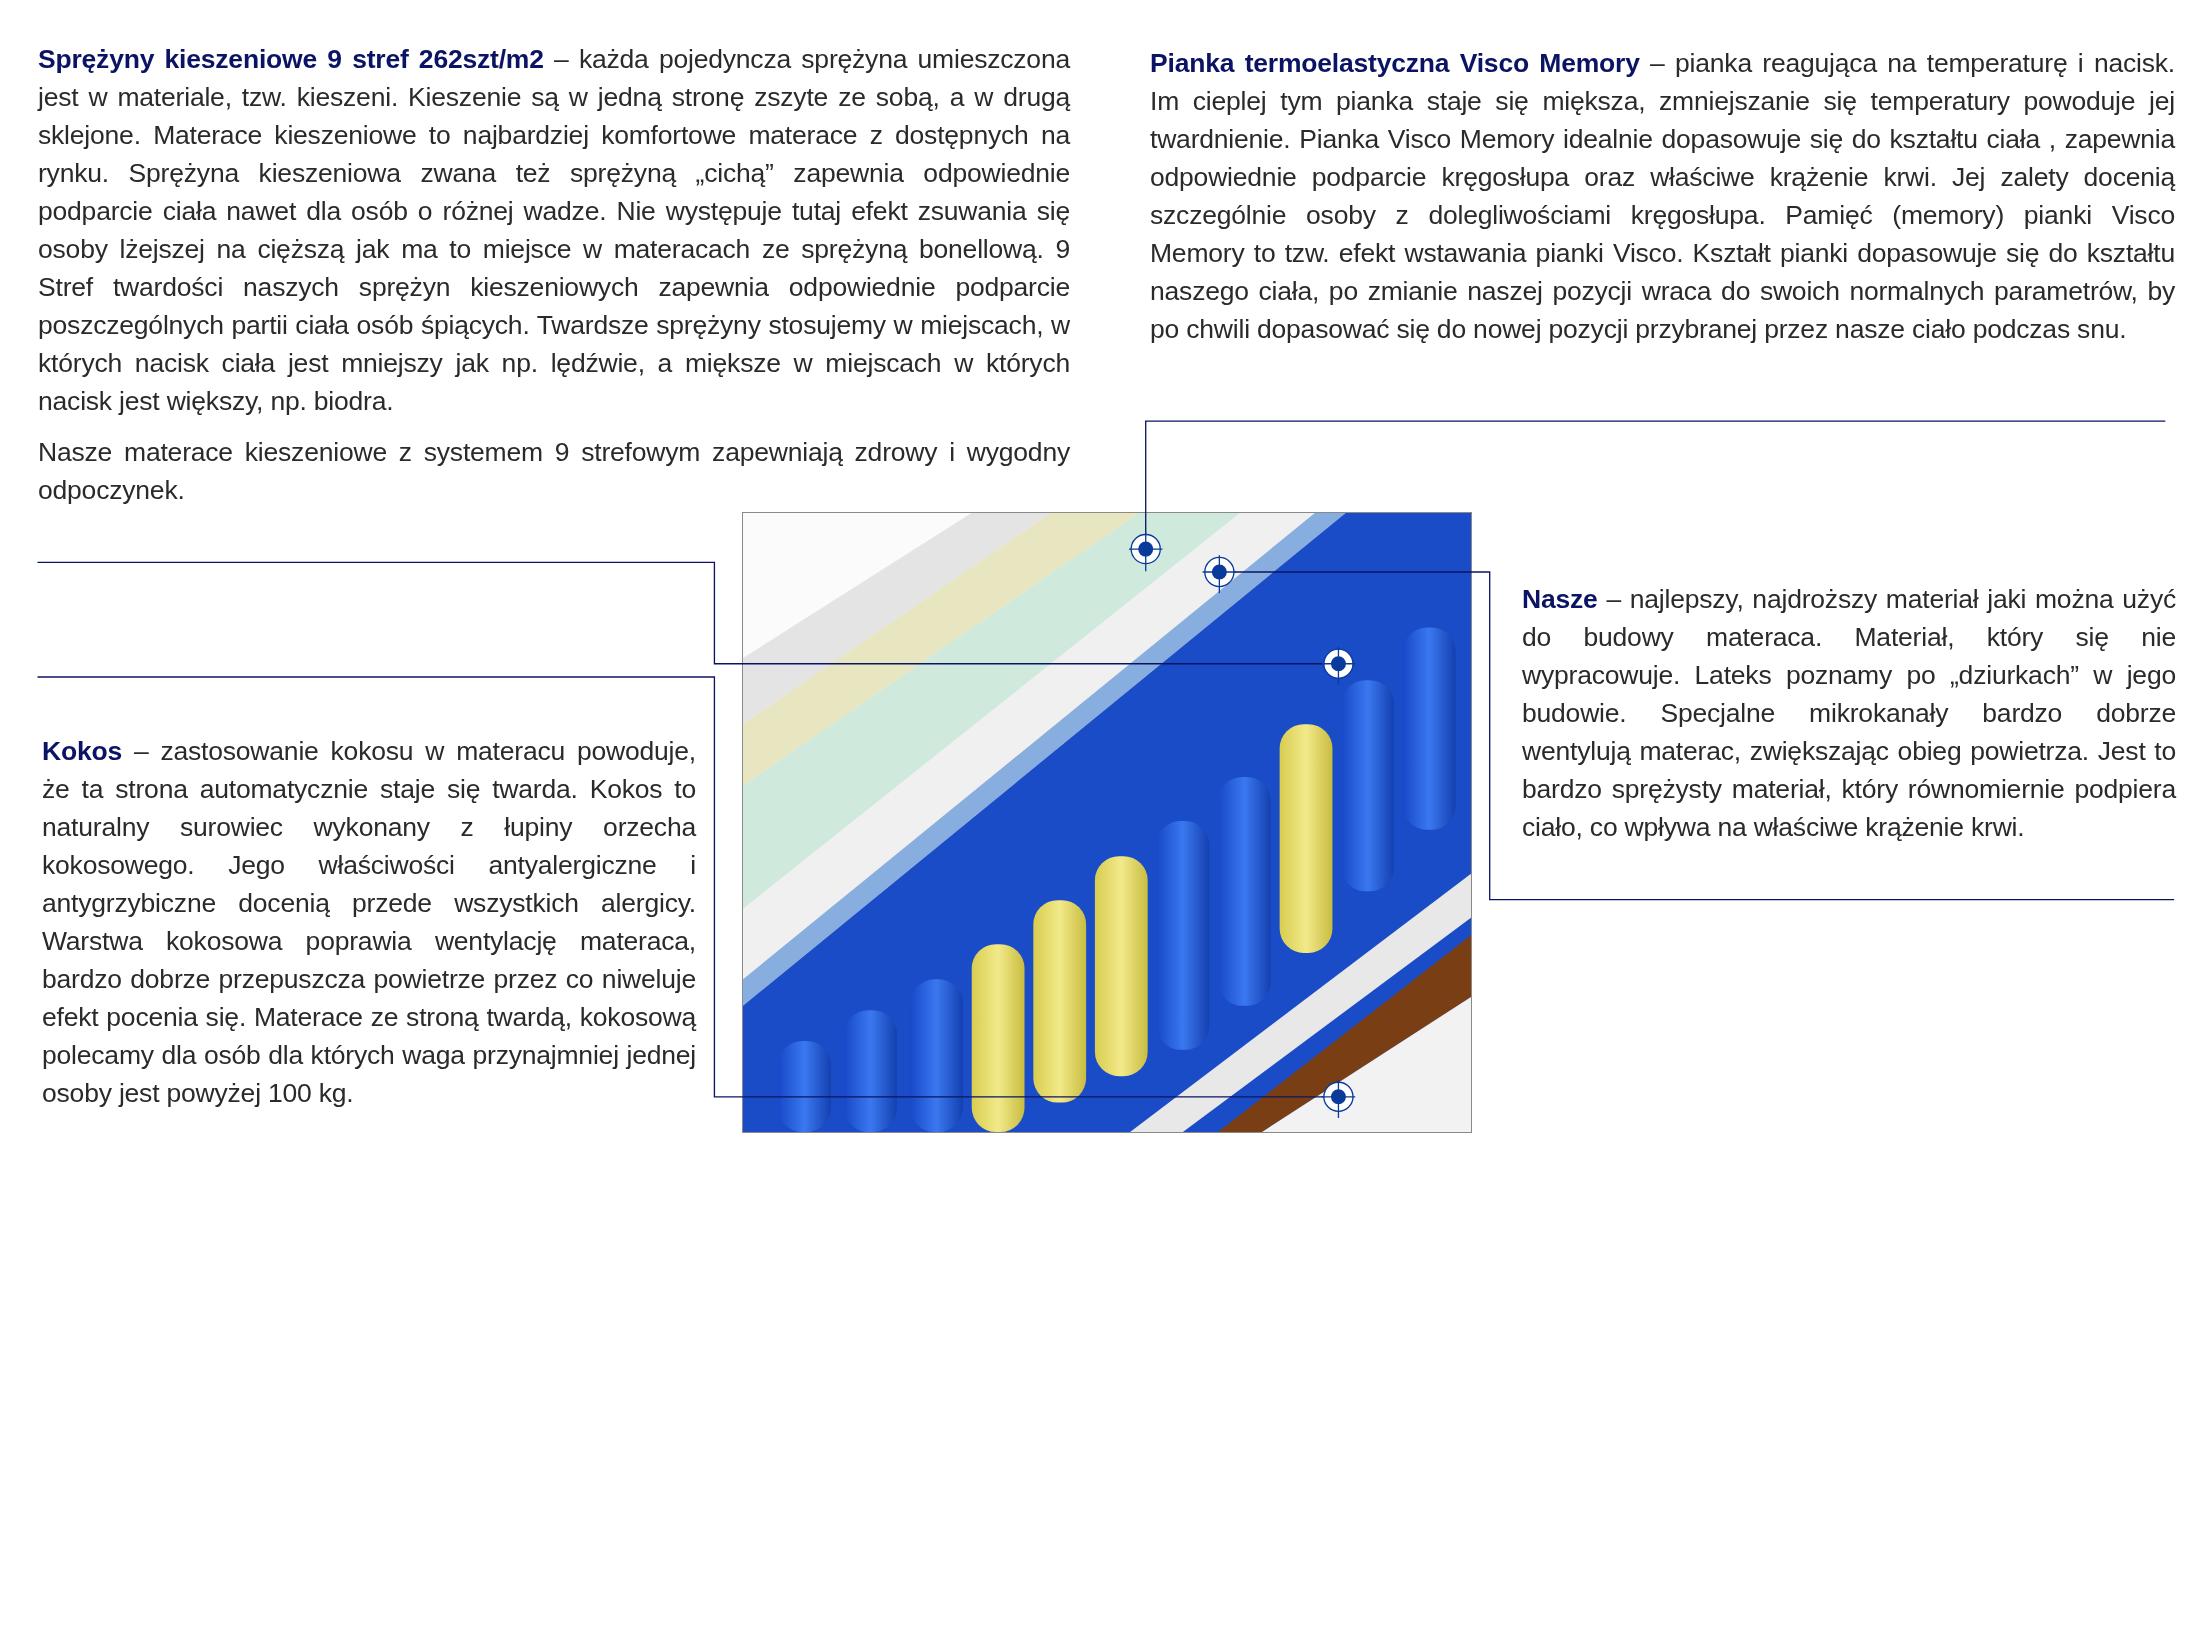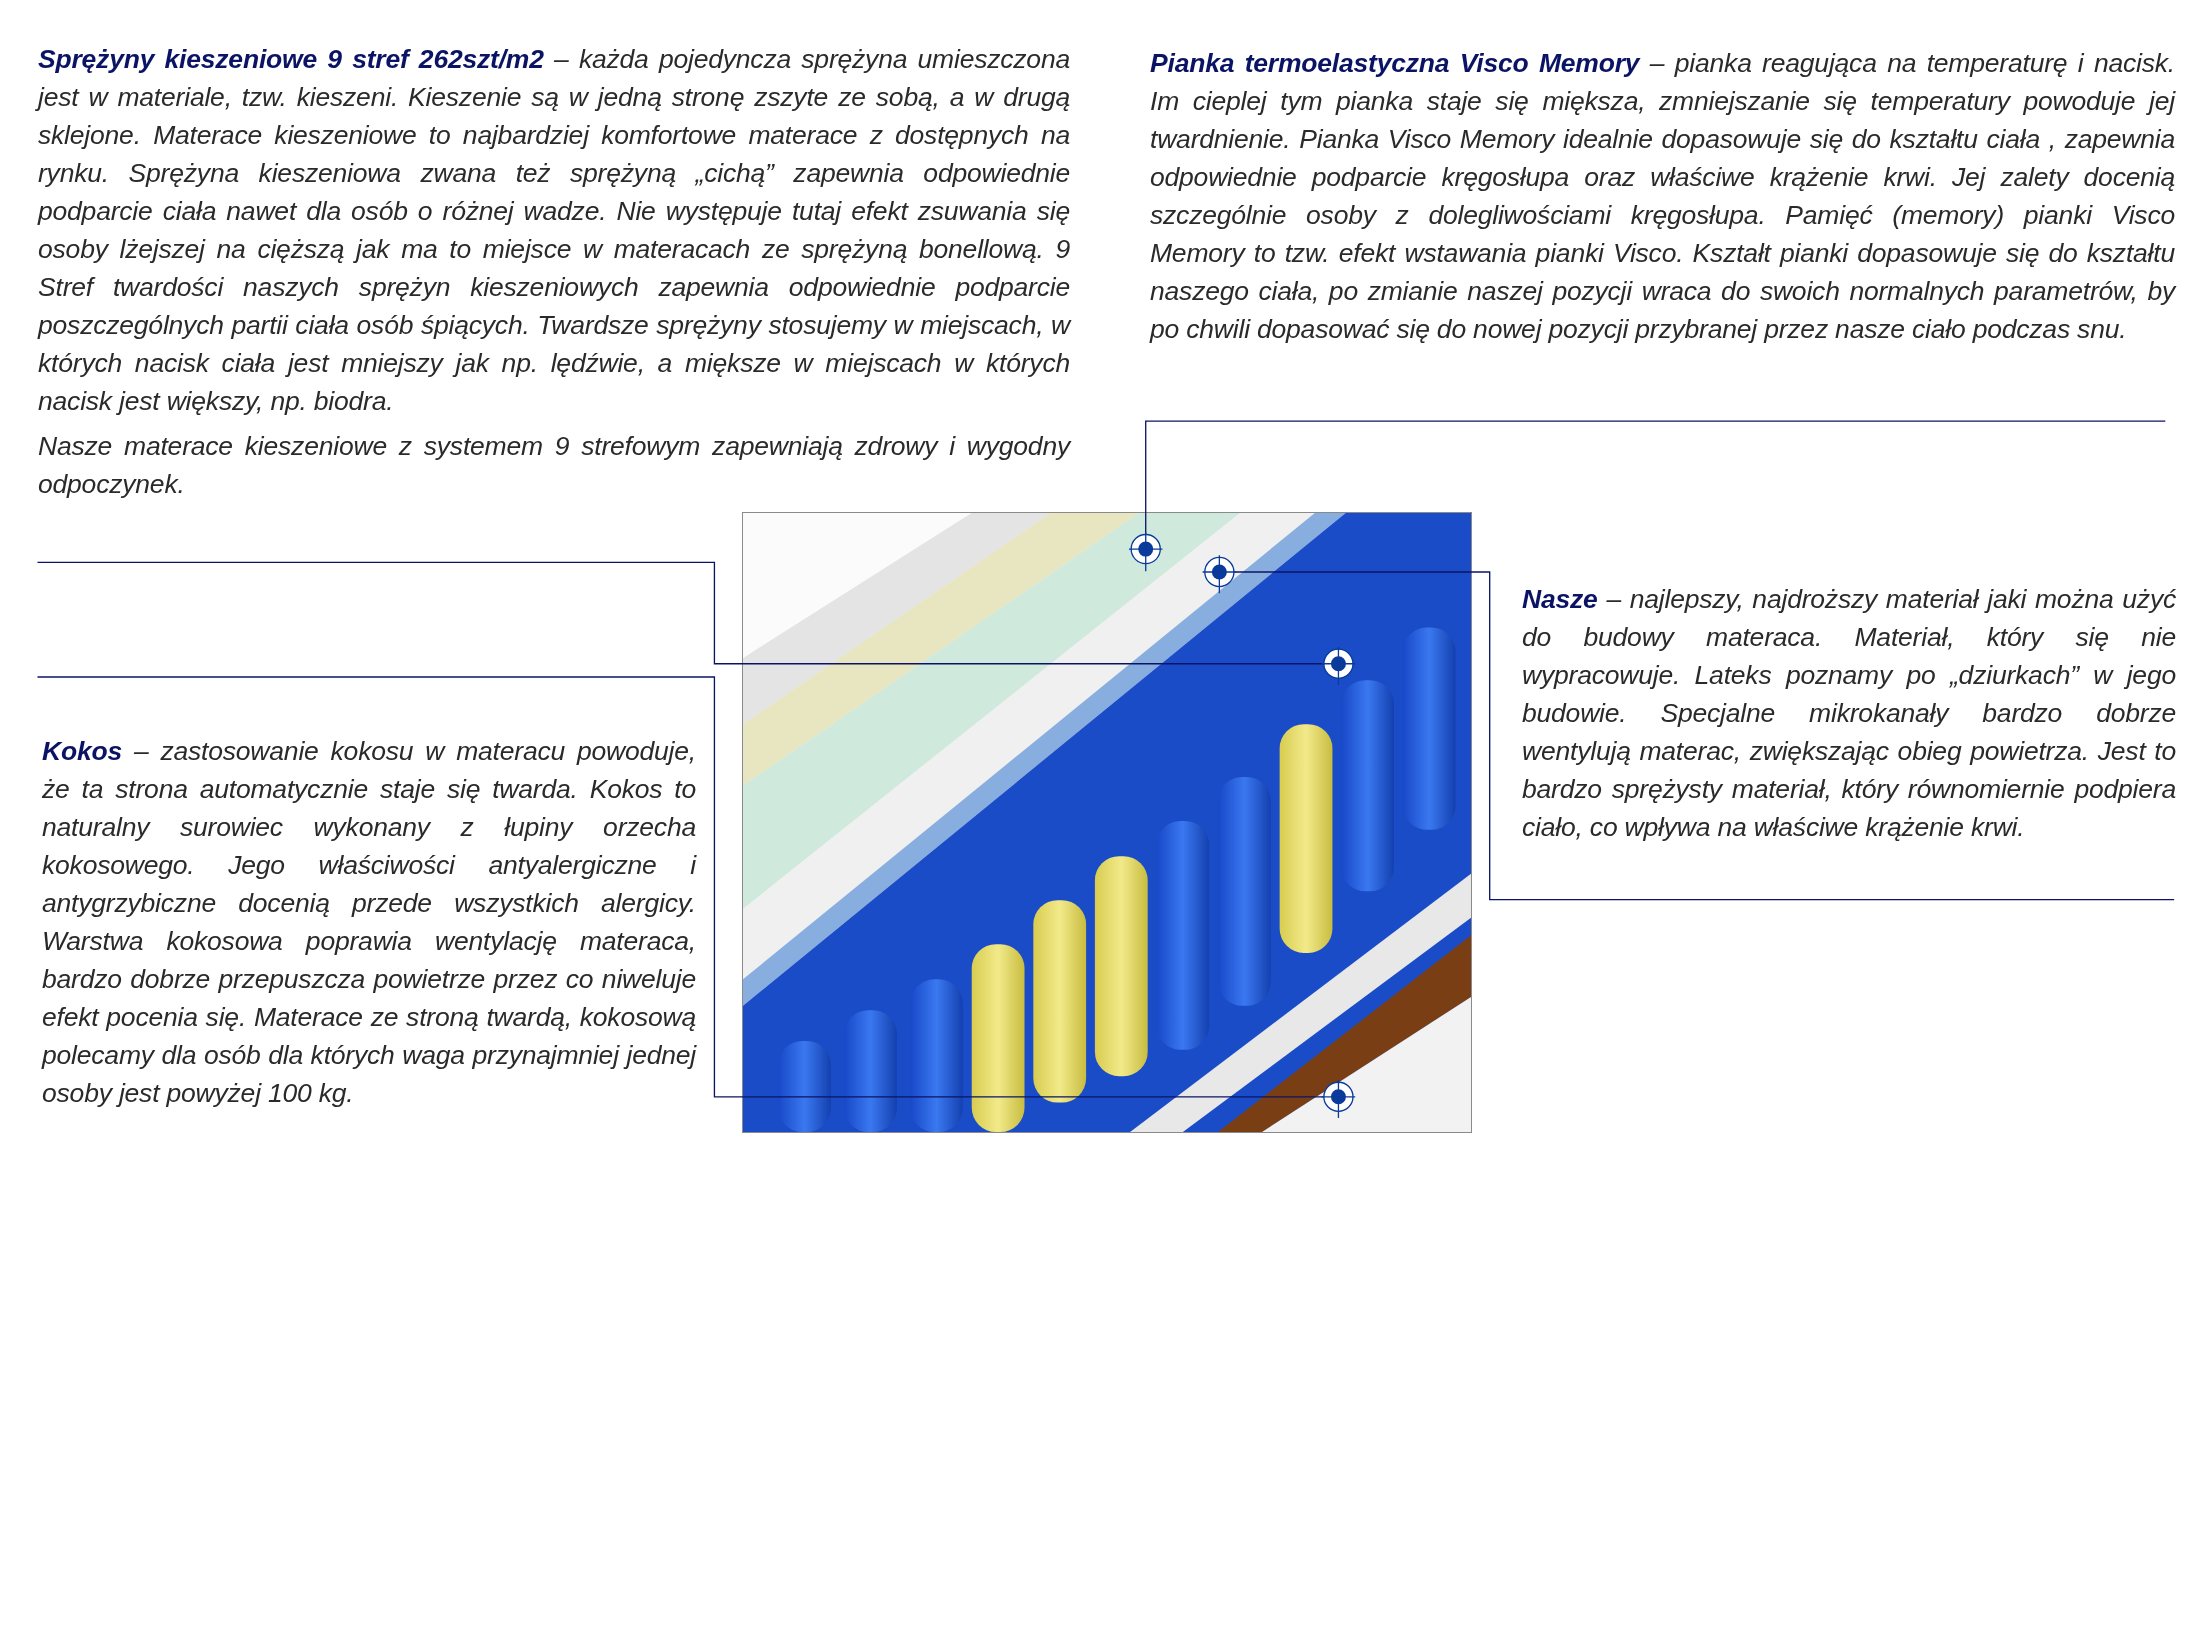--- a/index.html
+++ b/index.html
@@ -1,23 +1,23 @@
 <!DOCTYPE html>
 <html style="font-size:7px"><head>
 <meta charset="utf-8">
 <style>
   html,body{margin:0;padding:0;background:#ffffff;}
   body{width:2205px;height:1645px;position:relative;overflow:hidden;
        font-family:"Liberation Sans","DejaVu Sans",sans-serif;color:#2a2a2a;}
   .block{position:absolute;font-size:26.5px;line-height:38px;text-align:justify;
-         letter-spacing:-0.2px;font-style:italic;}
+         letter-spacing:-0.2px;}
   .block .title{color:#0b1464;font-weight:bold;}
   #blk-springs{left:38px;top:40px;width:1032px;}
   #blk-springs p{margin:0;}
-  #blk-springs p + p{margin-top:7px;}
+  #blk-springs p + p{margin-top:13px;}
   #blk-visco{left:1146px;top:40px;width:1033px;}
   #blk-kokos{left:38px;top:728px;width:662px;}
   #blk-lateks{left:1518px;top:576px;width:662px;}
   .block p{margin:4px;}
   #photo{position:absolute;left:742px;top:512px;width:730px;height:621px;
          border:1.3px solid #8a8a8a;box-sizing:border-box;overflow:hidden;background:#f2f2f2;}
   #photo svg{display:block;width:100%;height:100%;}
   #leaders{position:absolute;left:0;top:0;width:2205px;height:1645px;pointer-events:none;}
 </style>
 </head>

